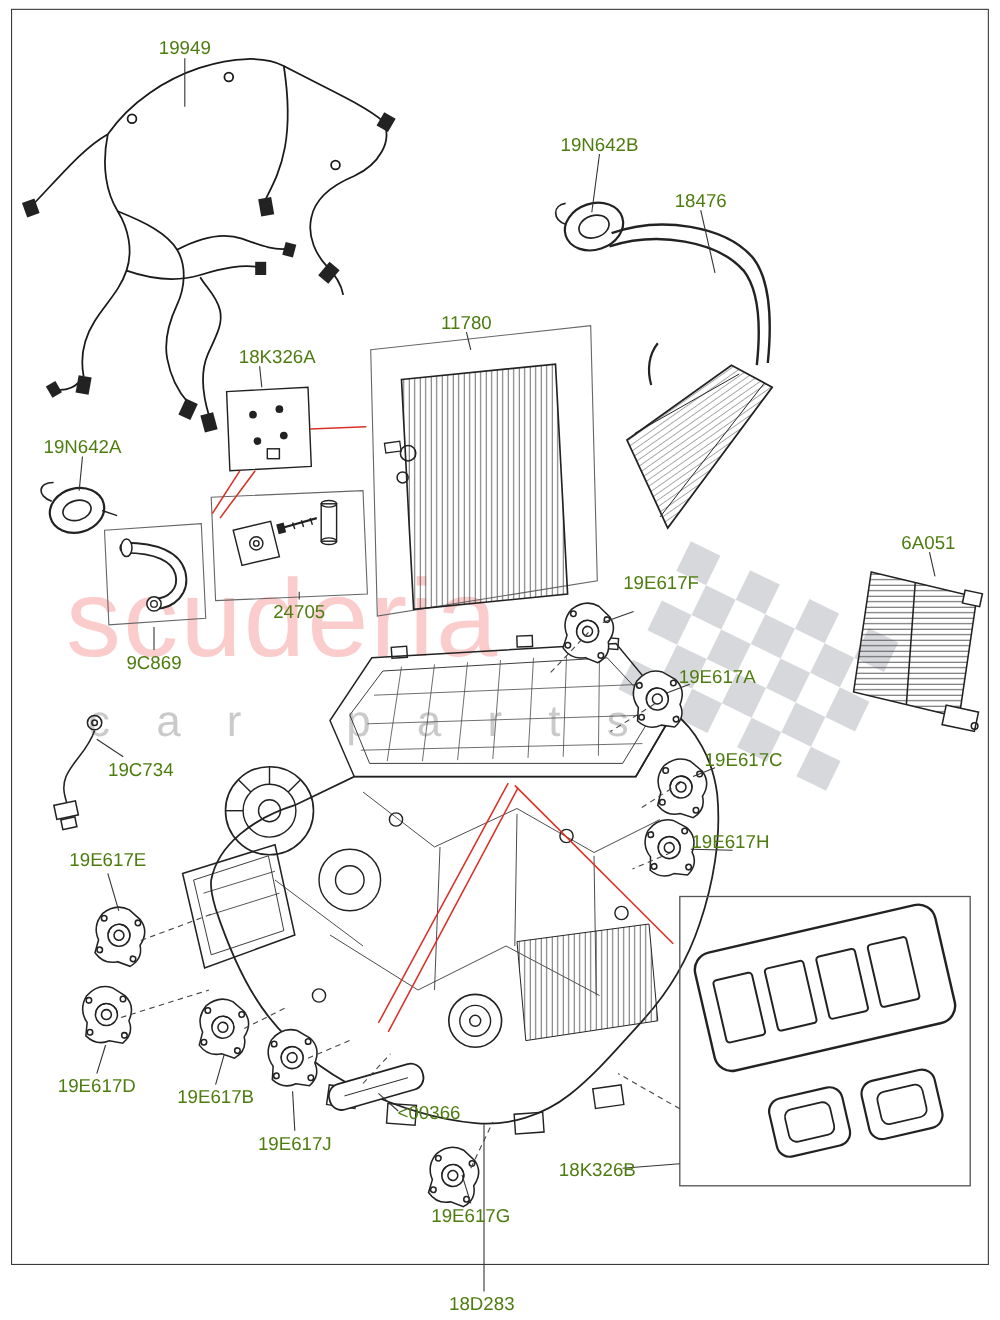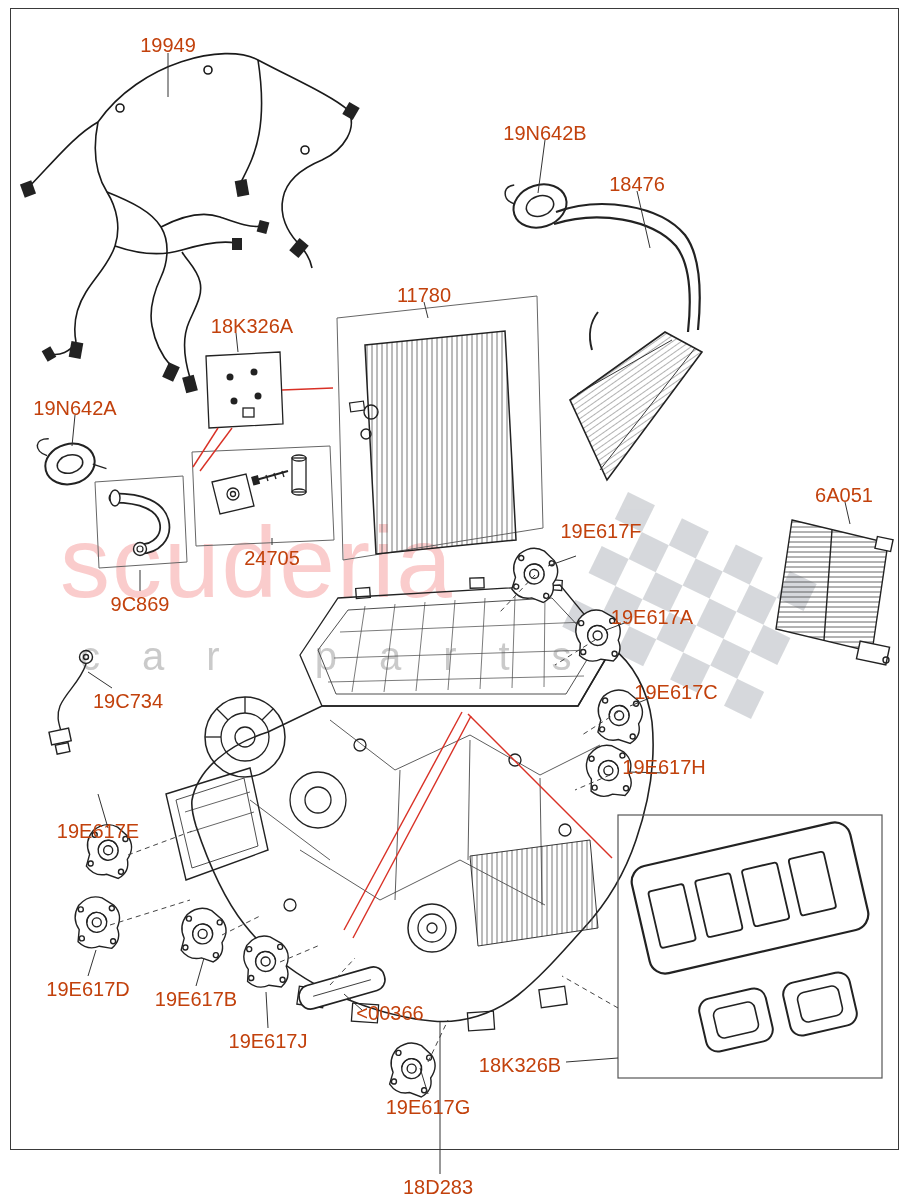--- a/index.html
+++ b/index.html
@@ -5,21 +5,21 @@
   html,body{margin:0;padding:0;background:#fff;}
   .stage{position:relative;width:909px;height:1200px;background:#ffffff;
          font-family:"Liberation Sans",sans-serif;overflow:hidden;}
   .border-frame{position:absolute;left:10px;top:8px;width:887px;height:1140px;
                 border:1px solid #3a3a3a;z-index:0;}
   .wm-brand{position:absolute;left:60px;top:505px;font-size:100px;font-weight:400;
             color:rgba(242,134,134,0.42);z-index:1;letter-spacing:2px;white-space:nowrap;}
   .wm-tagline{position:absolute;left:80px;top:634px;font-size:40px;
               color:rgba(150,150,150,0.50);letter-spacing:42px;z-index:1;white-space:nowrap;}
   svg.art{position:absolute;left:0;top:0;z-index:2;}
-  .lbl{position:absolute;transform:translateX(-50%);font-size:20px;color:#c2410c;
+  .lbl{position:absolute;transform:translateX(-50%);font-size:17px;color:#4d7c0f;
        z-index:3;white-space:nowrap;cursor:pointer;}
 </style>
 </head>
 <body>
 
 <div class="stage">
 
   <div class="border-frame"></div>
 
   <div class="wm-brand">scuderia</div>
@@ -364,22 +364,22 @@
   <div class="lbl" style="left:252px;top:315px">18K326A</div>
   <div class="lbl" style="left:75px;top:397px">19N642A</div>
   <div class="lbl" style="left:140px;top:593px">9C869</div>
   <div class="lbl" style="left:272px;top:547px">24705</div>
   <div class="lbl" style="left:844px;top:484px">6A051</div>
   <div class="lbl" style="left:601px;top:520px">19E617F</div>
   <div class="lbl" style="left:652px;top:606px">19E617A</div>
   <div class="lbl" style="left:128px;top:690px">19C734</div>
   <div class="lbl" style="left:676px;top:681px">19E617C</div>
   <div class="lbl" style="left:664px;top:756px">19E617H</div>
-  <div class="lbl" style="left:98px;top:820px">19E617E</div>
+  <div class="lbl" style="left:98px;top:772px">19E617E</div>
   <div class="lbl" style="left:88px;top:978px">19E617D</div>
   <div class="lbl" style="left:196px;top:988px">19E617B</div>
   <div class="lbl" style="left:268px;top:1030px">19E617J</div>
   <div class="lbl" style="left:390px;top:1002px">&lt;00366</div>
-  <div class="lbl" style="left:520px;top:1054px">18K326B</div>
+  <div class="lbl" style="left:543px;top:1054px">18K326B</div>
   <div class="lbl" style="left:428px;top:1096px">19E617G</div>
   <div class="lbl" style="left:438px;top:1176px">18D283</div>
 
 </div>
 
 </body></html>

